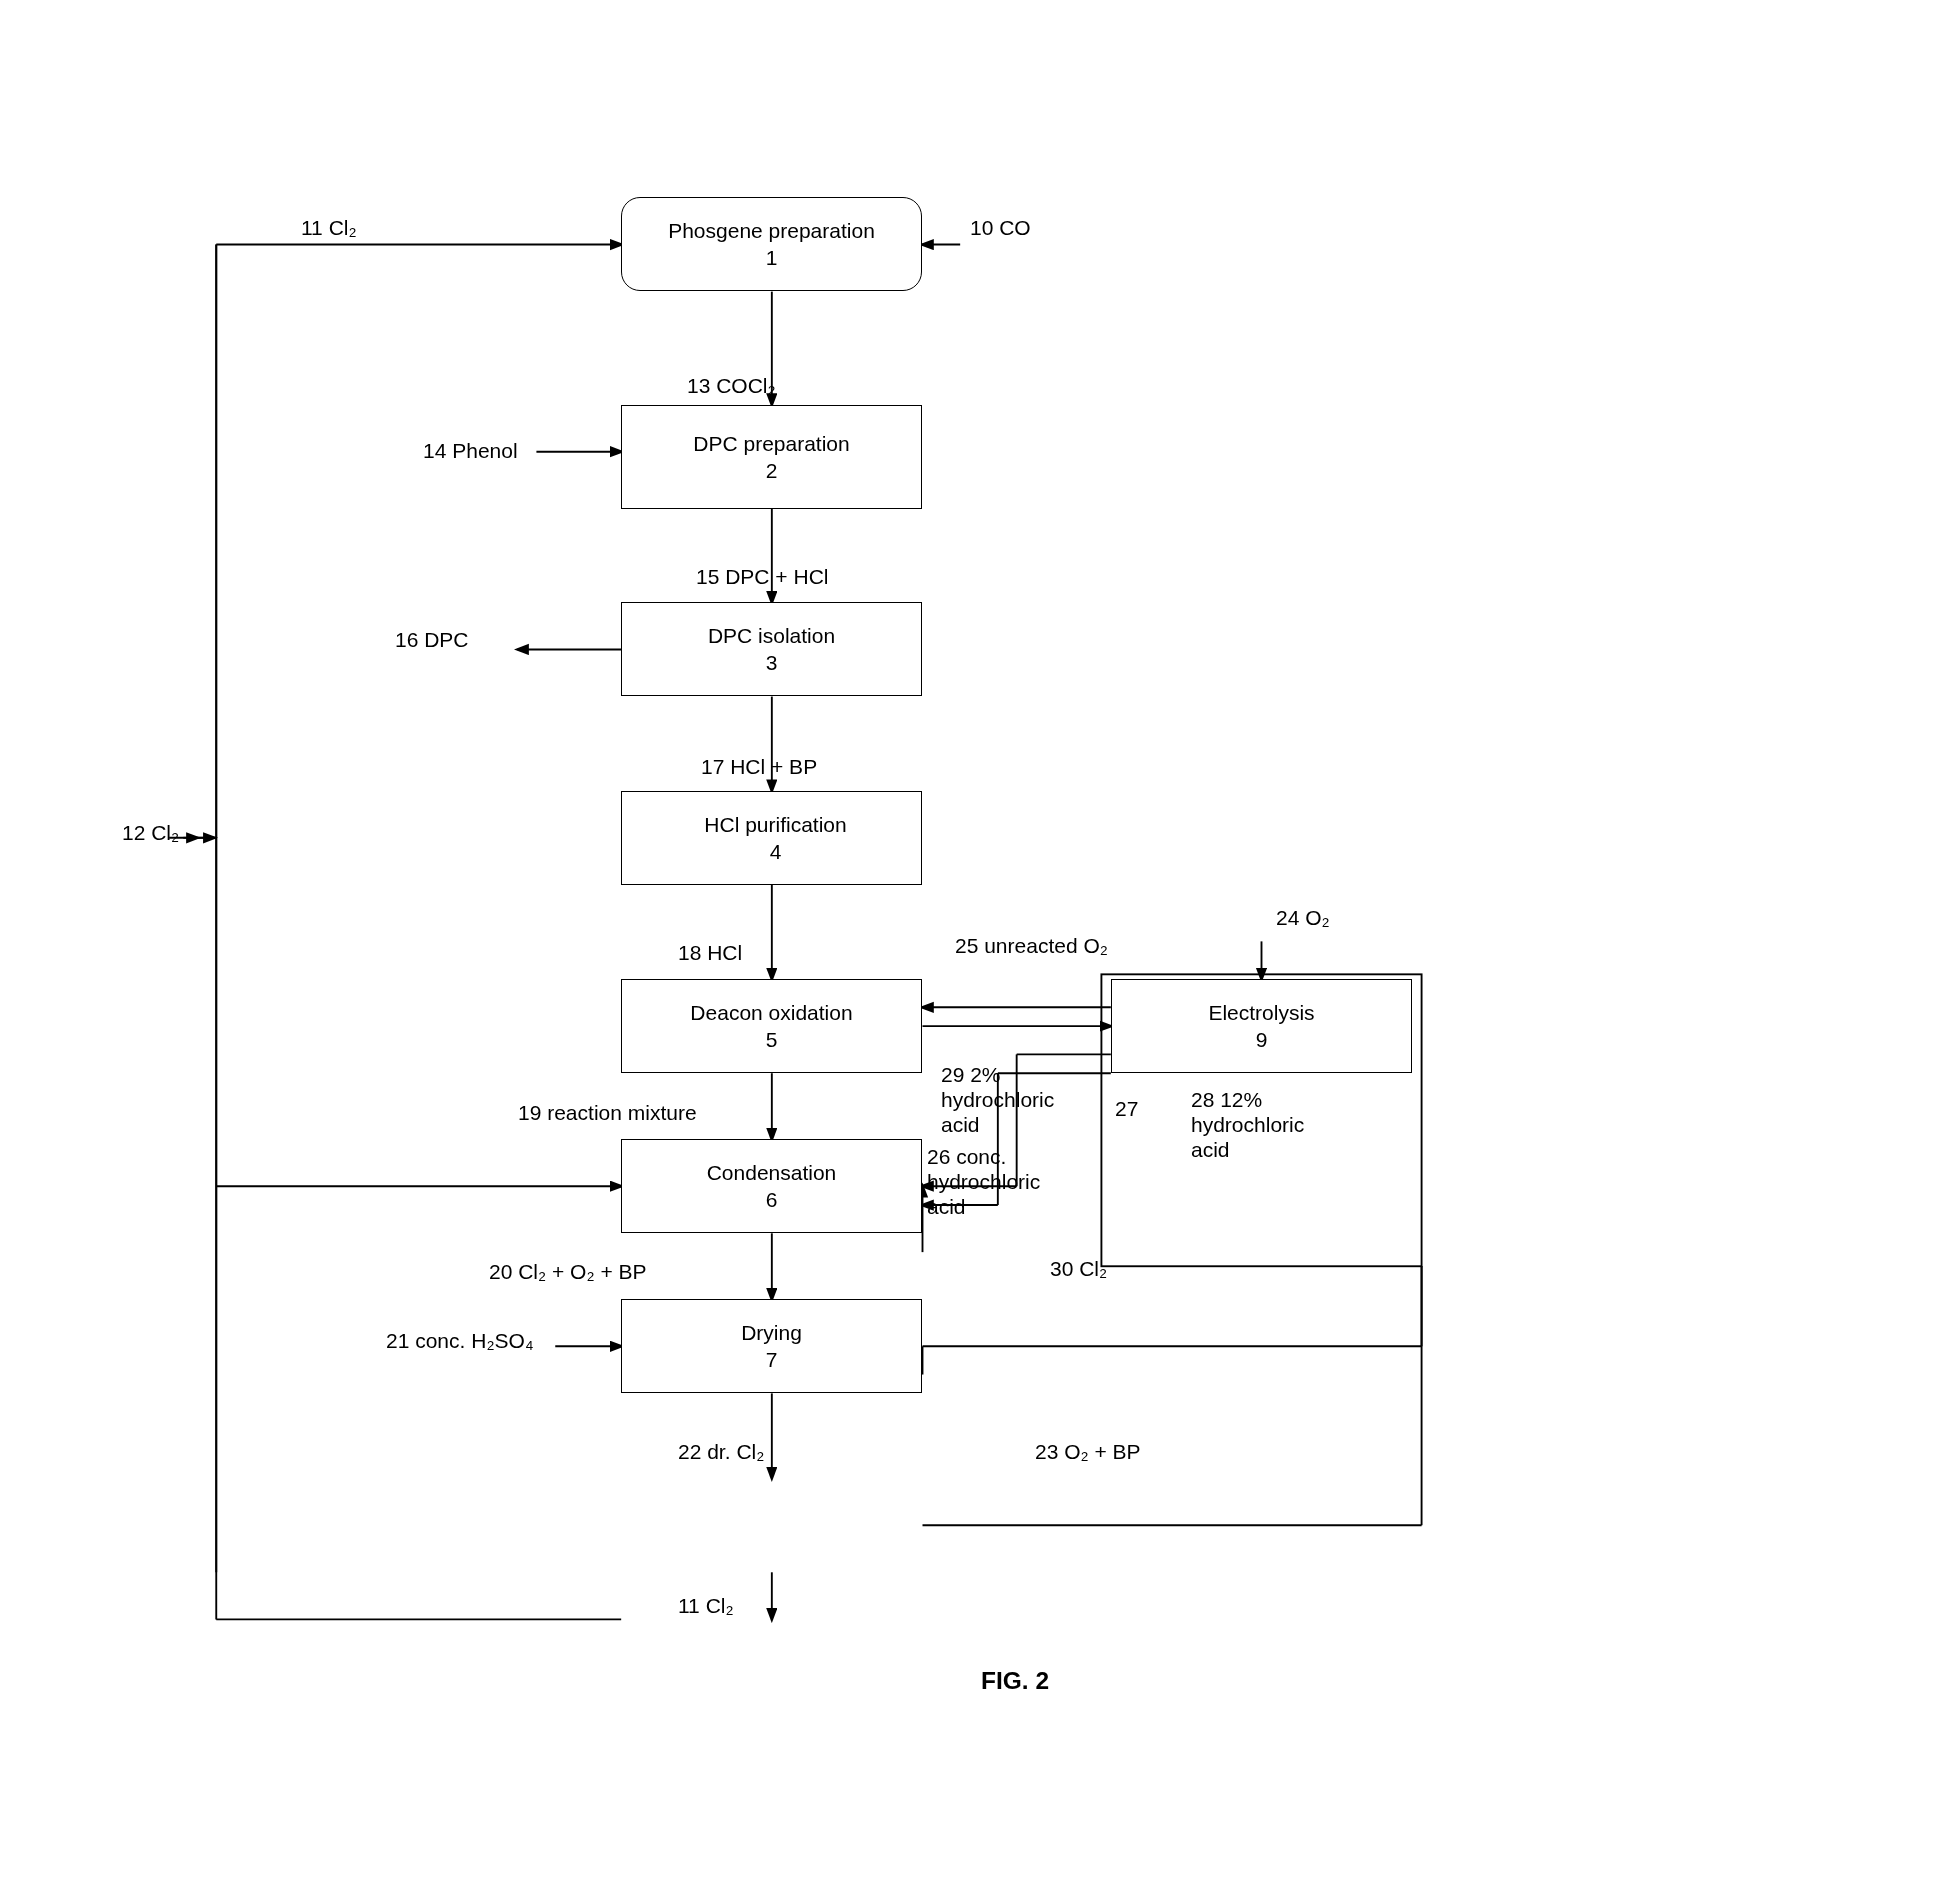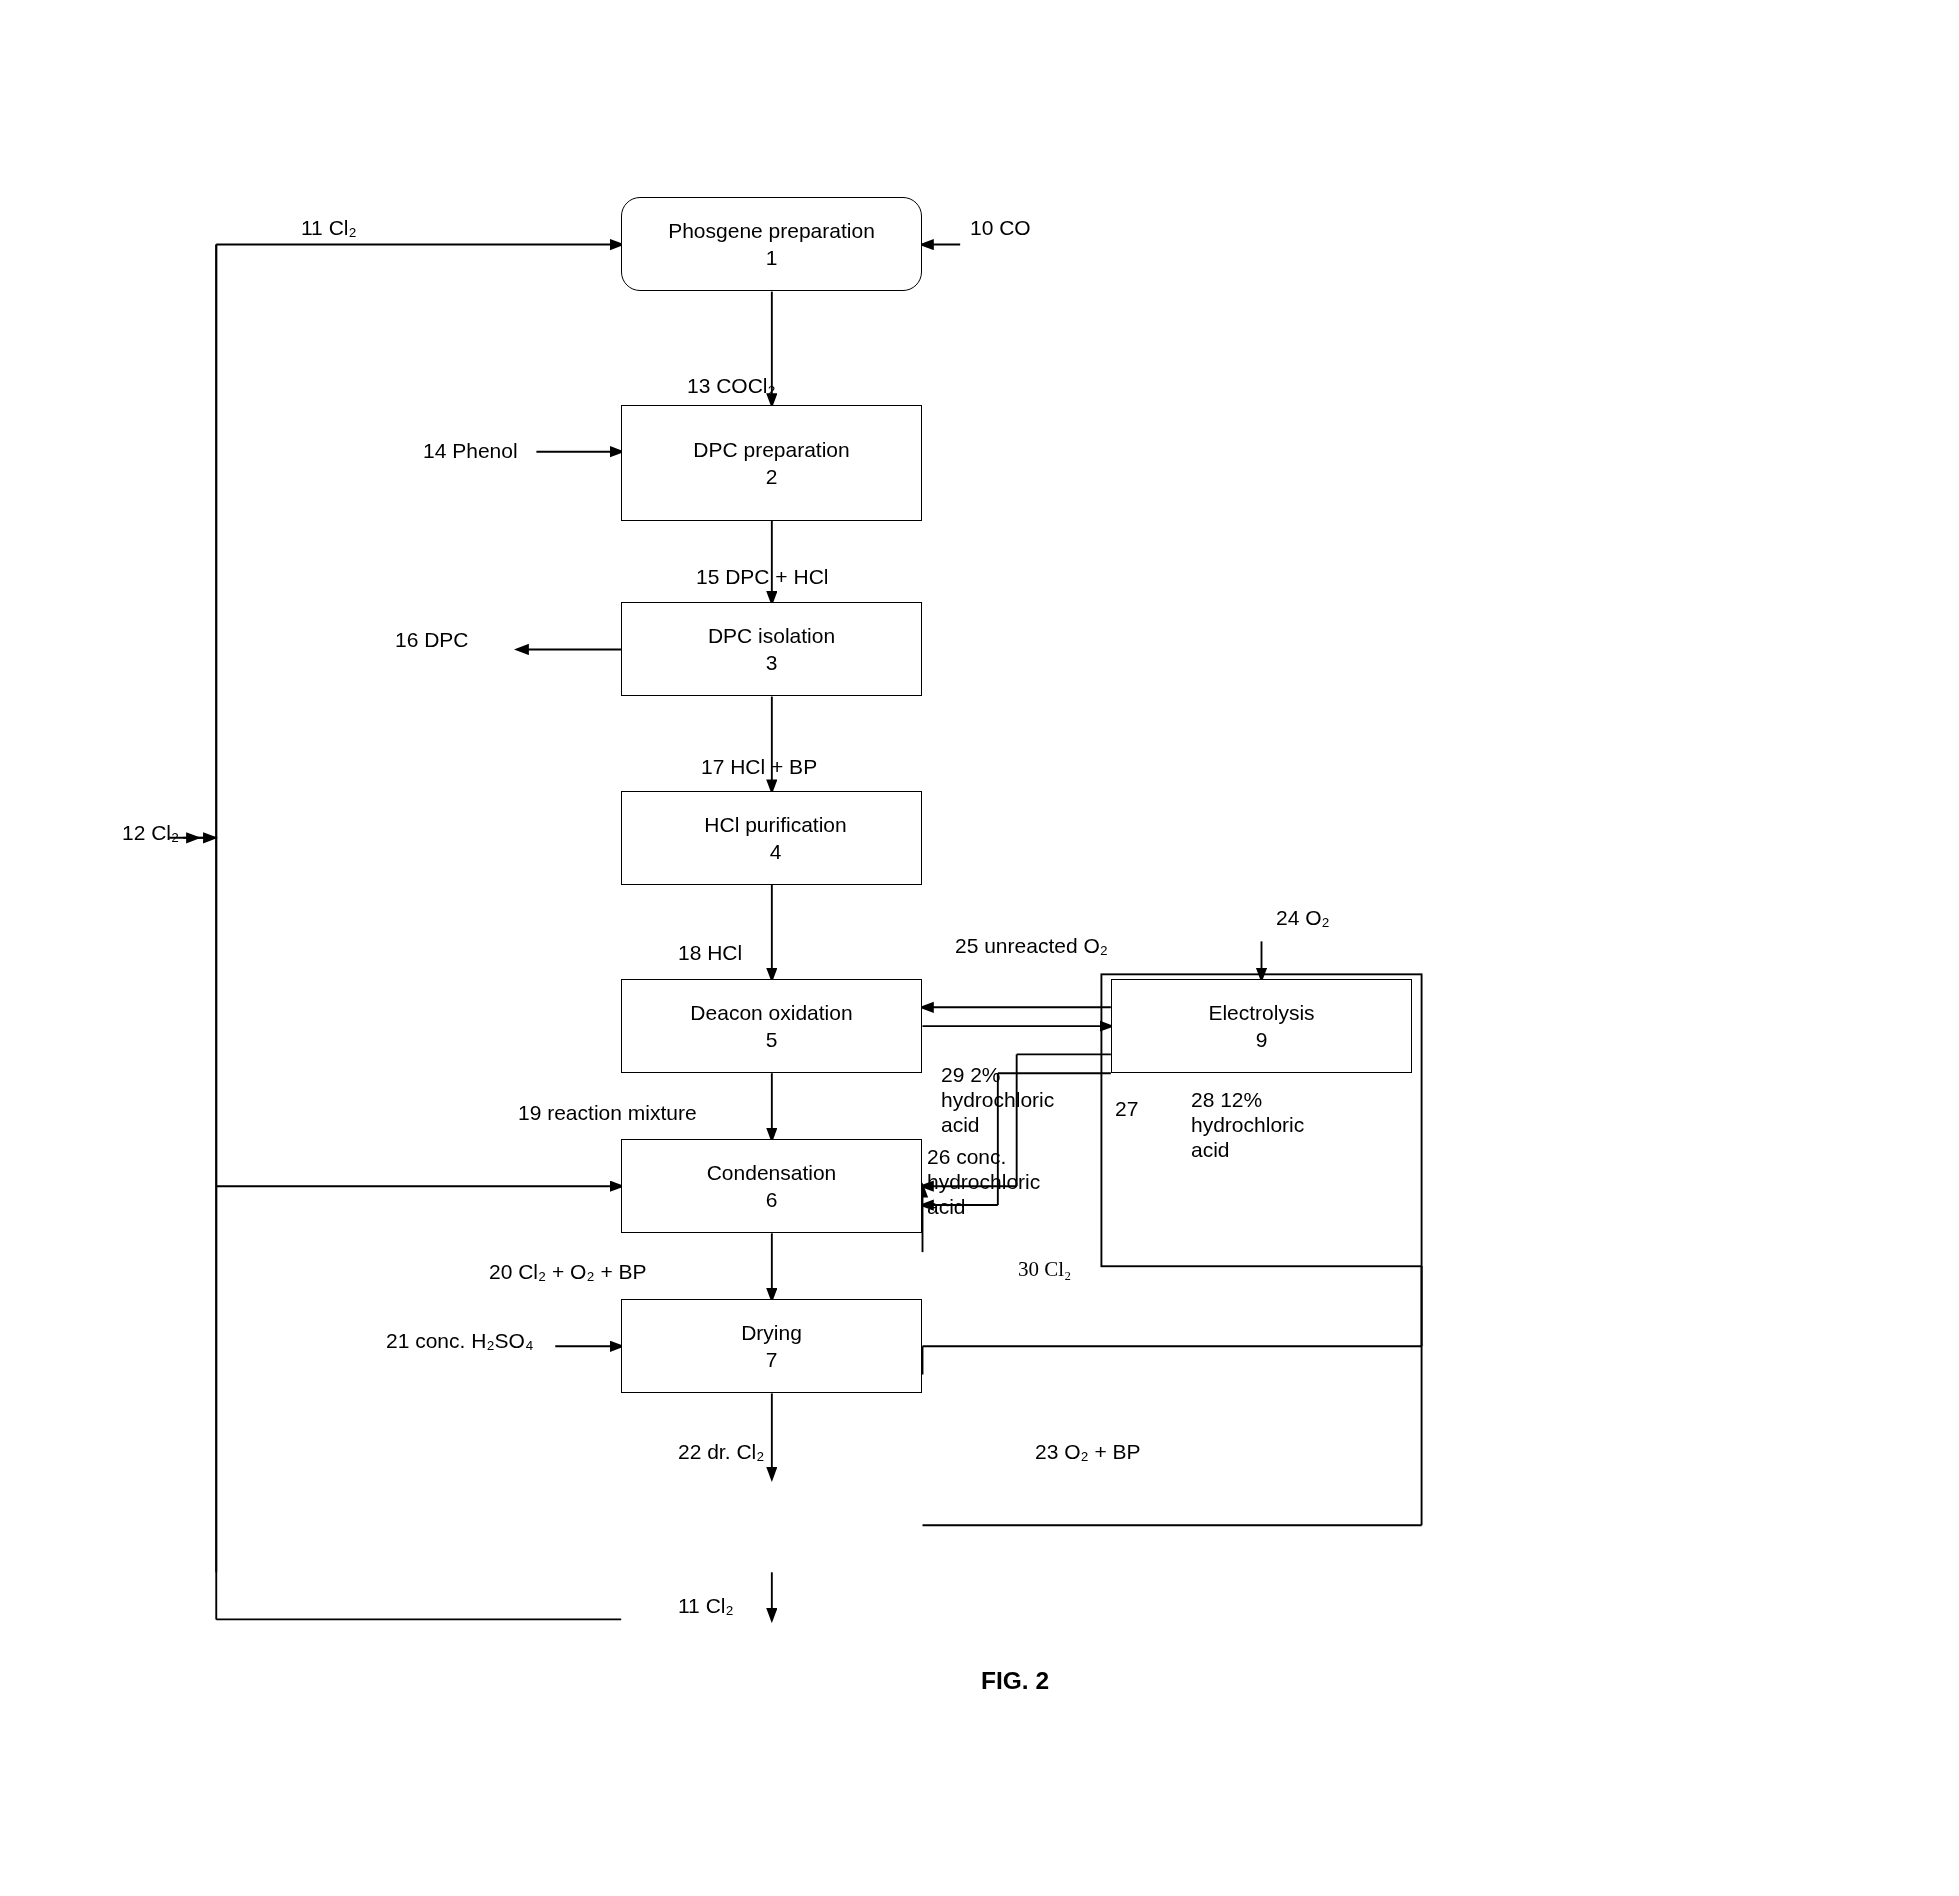--- a/index.html
+++ b/index.html
@@ -144,21 +144,21 @@
     <line x1="580" y1="1640" x2="150" y2="1640" stroke="#000" stroke-width="2"></line>
     <line x1="150" y1="1640" x2="150" y2="180" stroke="#000" stroke-width="2"></line>
 
   </svg>
 
   <div class="box" style="left:546px;top:122px;width:301px;height:94px;border-radius:19px;">
     <span>Phosgene preparation</span>
     <span class="box-num">1</span>
   </div>
 
-  <div class="box" style="left:546px;top:330px;width:301px;height:116px;">
+  <div class="box" style="left:546px;top:330px;width:301px;height:104px;">
     <span>DPC preparation</span>
     <span class="box-num">2</span>
   </div>
 
   <div class="box" style="left:546px;top:527px;width:301px;height:94px;justify-content:center;">
     <span>DPC isolation</span>
     <span class="box-num">3</span>
   </div>
 
   <div class="box" style="left:546px;top:716px;width:301px;height:94px;padding-left:8px;">
@@ -214,21 +214,21 @@
   <div class="label" style="left:866px;top:987px; line-height:1.2; white-space:normal; width:151px;">29 2% hydrochloric acid</div>
 
   <div class="label" style="left:852px;top:1069px; line-height:1.2; white-space:normal; width:151px;">26 conc. hydrochloric acid</div>
 
   <div class="label" style="left:1040px;top:1022px;">27</div>
 
   <div class="label" style="left:1116px;top:1012px; line-height:1.2; white-space:normal; width:151px;">28  12% hydrochloric acid</div>
 
   <div class="label" style="left:414px;top:1185px;">20 Cl₂ + O₂ + BP</div>
 
-  <div class="label" style="left:943px;top:1182px;font-family:Liberation Serif, serif;">30 Cl₂</div>
+  <div class="label" style="left:975px;top:1182px;">30 Cl₂</div>
 
   <div class="label" style="left:311px;top:1254px;">21  conc. H₂SO₄</div>
 
   <div class="label" style="left:603px;top:1365px;">22 dr. Cl₂</div>
 
   <div class="label" style="left:960px;top:1365px;">23 O₂ + BP</div>
 
   <div class="label" style="left:603px;top:1519px;">11 Cl₂</div>
 
   <div class="fig-caption">FIG. 2</div>

